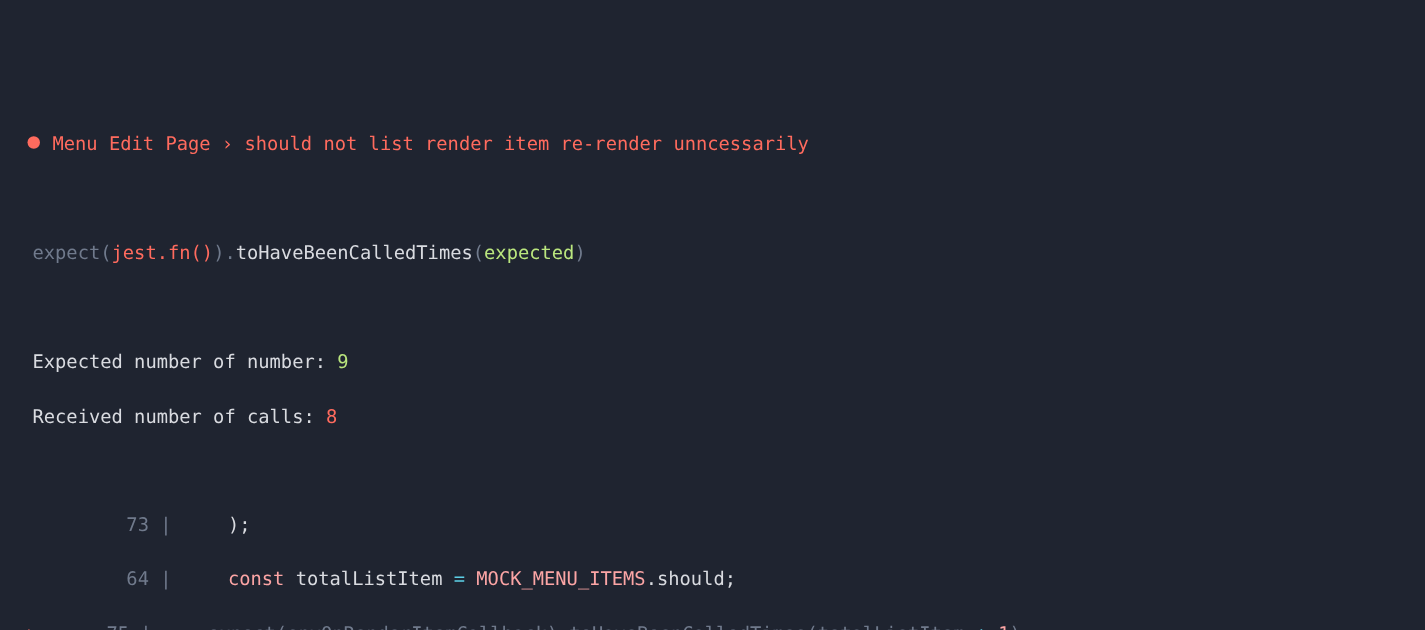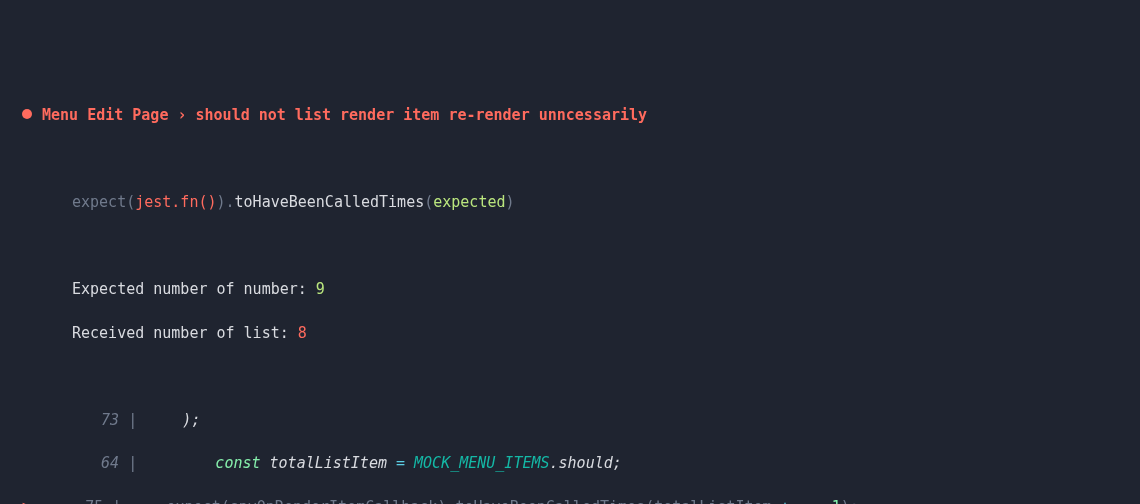--- a/index.html
+++ b/index.html
@@ -18,47 +18,47 @@
   .bullet {
     display: inline-block;
     width: 10px; height: 10px;
     background: #ff6b5e;
     border-radius: 50%;
     margin-right: 10px;
     vertical-align: 1px;
   }
   .title {
     color: #ff6b5e;
-    font-weight: 700;
+    font-weight: 400;
   }
   .dim   { color: #707a8c; }
   .white { color: #d9dbe0; font-weight: 500; }
-  .yellow{ color: #14b8a6; margin-top: 16px; }
-  .orange{ color: #86efac; margin-left: 33px; }
+  .yellow{ color: #fca5a5; margin-top: 16px; }
+  .orange{ color: #fca5a5; }
   .green { color: #bae67e; }
   .teal  { color: #5ccfe6; }
   .red   { color: #ff6b5e; }
-  .indent1 { padding-left: 72px; }
-  .indent2 { padding-left: 74px; font-style: italic; }
+  .indent1 { padding-left: 26px; }
+  .indent2 { padding-left: 74px; }
   .lineno  { color: #707a8c; display:inline-block; width: 3ch; text-align:right; }
   .pipe    { color: #707a8c; }
   .ptr     { color: #ff6b5e; font-weight: 700; }
   .gap     { height: 1.45em; }
 </style>
 </head>
 <body>
 
 
 
 <div class="row"><span class="bullet"></span><span class="title">Menu Edit Page</span><span class="title"> </span><span class="title">›</span><span class="title"> </span><span class="title">should not list render item re-render unncessarily</span></div>
 <div class="gap"></div>
 <div class="indent1"><span class="dim">expect(</span><span class="red">jest.fn()</span><span class="dim">).</span><span class="white">toHaveBeenCalledTimes</span><span class="dim">(</span><span class="green">expected</span><span class="dim">)</span></div>
 <div class="gap"></div>
 <div class="indent1"><span class="white">Expected number of number: </span><span class="green">9</span></div>
-<div class="indent1"><span class="white">Received number of list: </span><span class="red">8</span></div>
+<div class="indent1"><span class="white">Received number of calls: </span><span class="red">8</span></div>
 <div class="gap"></div>
 <div class="indent2">  <span class="lineno">73</span> <span class="pipe">|</span> <span class="white">    );</span></div>
 <div class="indent2">  <span class="lineno">64</span> <span class="pipe">|</span>     <span class="orange">const</span><span class="white"> totalListItem </span><span class="teal">=</span><span class="yellow"> MOCK_MENU_ITEMS</span><span class="white">.should;</span></div>
 <div class="row"><span class="ptr">&gt;</span><span>   </span><span>  </span><span class="lineno">75</span> <span class="pipe">|</span> <span class="dim">    expect(spyOnRenderItemCallback).</span><span class="dim">toHaveBeenCalledTimes</span><span class="dim">(totalListItem </span><span class="teal">+</span><span class="orange"> 1</span><span class="dim">);</span></div>
 
 
 
 
 
 

